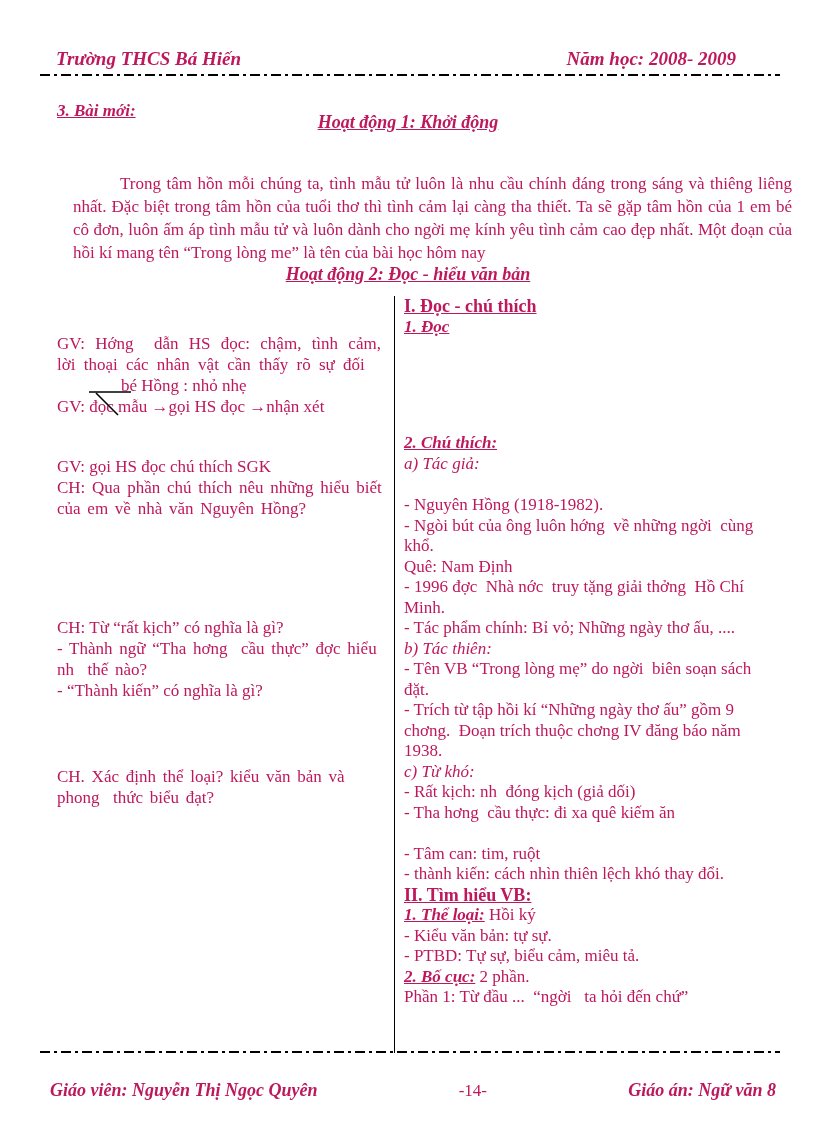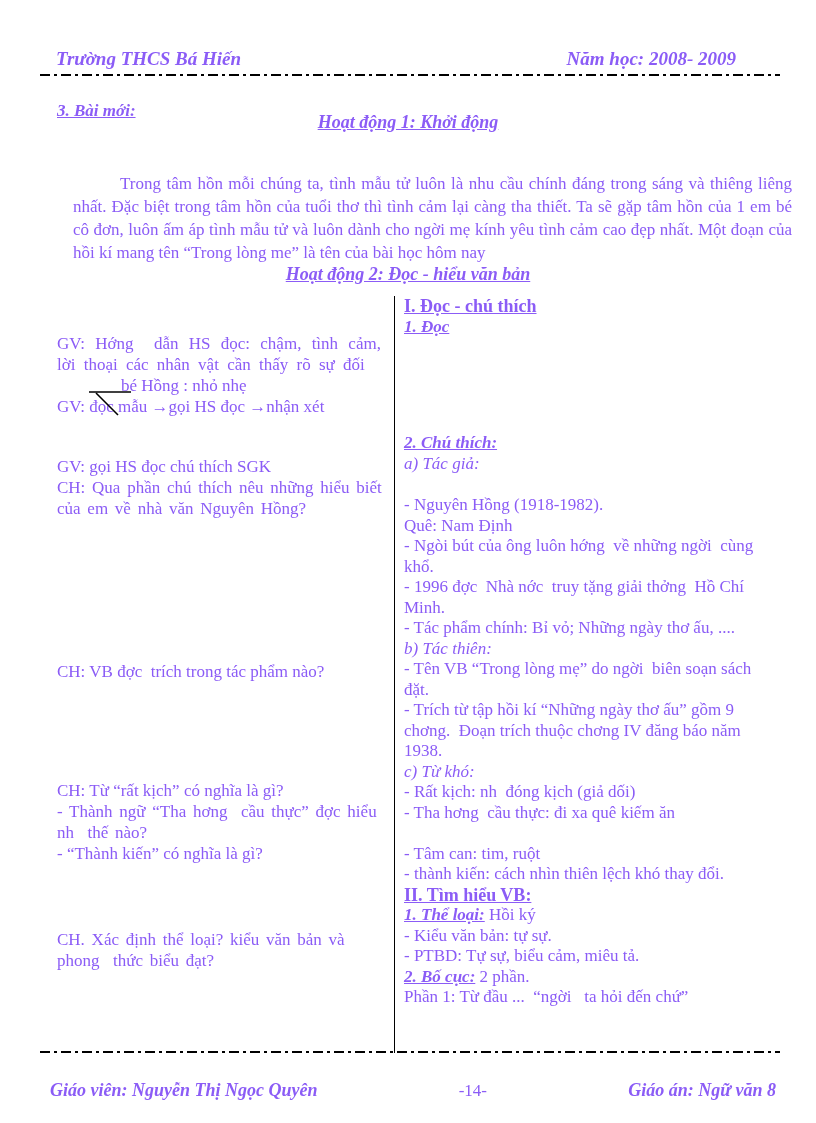--- a/index.html
+++ b/index.html
@@ -1,18 +1,18 @@
 <!DOCTYPE html>
 <html><head>
 <meta charset="utf-8">
 <style>
   html,body { margin:0; padding:0; background:#888; }
   .page {
     position:relative; width:816px; height:1123px; margin:0 auto;
-    background:#ffffff; color:#8b5cf6;
+    background:#ffffff; color:#be185d;
     font-family:"Liberation Serif", serif; font-size:17px;
     overflow:hidden;
   }
   .dash {
     position:absolute; height:2px;
     background:repeating-linear-gradient(to right,
       #000 0px, #000 10px, transparent 10px, transparent 14px,
       #000 14px, #000 17px, transparent 17px, transparent 21px);
   }
   .hdr-row {
@@ -86,35 +86,34 @@
       <div class="line ws4">lời thoại các nhân vật cần thấy rõ sự đối</div>
       <div class="line indent64">bé Hồng : nhỏ nhẹ</div>
       <div class="line">GV: đọc mẫu →gọi HS đọc →nhận xét</div>
       <svg class="connector" width="54" height="34">
         <line x1="4" y1="6" x2="46" y2="6" stroke="#000" stroke-width="1.6"></line>
         <line x1="11" y1="7" x2="33" y2="29" stroke="#000" stroke-width="1.6"></line>
       </svg>
     </div>
     <p class="p" style="margin-top:39px;">GV: gọi HS đọc chú thích SGK</p>
     <p class="p ws2">CH: Qua phần chú thích nêu những hiểu biết của em về nhà văn Nguyên Hồng?</p>
-    <p class="p" style="margin-top:142px;">CH: VB đợc  trích trong tác phẩm nào?</p>
     <p class="p" style="margin-top:98px;">CH: Từ “rất kịch” có nghĩa là gì?</p>
     <p class="p ws2">- Thành ngữ “Tha hơng  cầu thực” đợc hiểu nh  thế nào?</p>
     <p class="p">- “Thành kiến” có nghĩa là gì?</p>
     <p class="p ws2" style="margin-top:65px;">CH. Xác định thể loại? kiểu văn bản và phong  thức biểu đạt?</p>
   </div>
 
   <div class="rcol">
     <div class="b-u">I. Đọc - chú thích</div>
     <div class="bi-u">1. Đọc</div>
     <div class="bi-u" style="margin-top:96px;">2. Chú thích:</div>
     <div class="it">a) Tác giả:</div>
     <p class="p" style="margin-top:21px;">- Nguyên Hồng (1918-1982).</p>
+    <p class="p">- Ngòi bút của ông luôn hớng  về những ngời  cùng khổ.</p>
     <p class="p">Quê: Nam Định</p>
-    <p class="p">- Ngòi bút của ông luôn hớng  về những ngời  cùng khổ.</p>
     <p class="p">- 1996 đợc  Nhà nớc  truy tặng giải thởng  Hồ Chí Minh.</p>
     <p class="p">- Tác phẩm chính: Bỉ vỏ; Những ngày thơ ấu, ....</p>
     <div class="it">b) Tác thiên:</div>
     <p class="p">- Tên VB “Trong lòng mẹ” do ngời  biên soạn sách đặt.</p>
     <p class="p">- Trích từ tập hồi kí “Những ngày thơ ấu” gồm 9 chơng.  Đoạn trích thuộc chơng IV đăng báo năm 1938.</p>
     <div class="it">c) Từ khó:</div>
     <p class="p">- Rất kịch: nh  đóng kịch (giả dối)</p>
     <p class="p">- Tha hơng  cầu thực: đi xa quê kiếm ăn</p>
     <div class="blank-line"></div>
     <p class="p">- Tâm can: tim, ruột</p>

